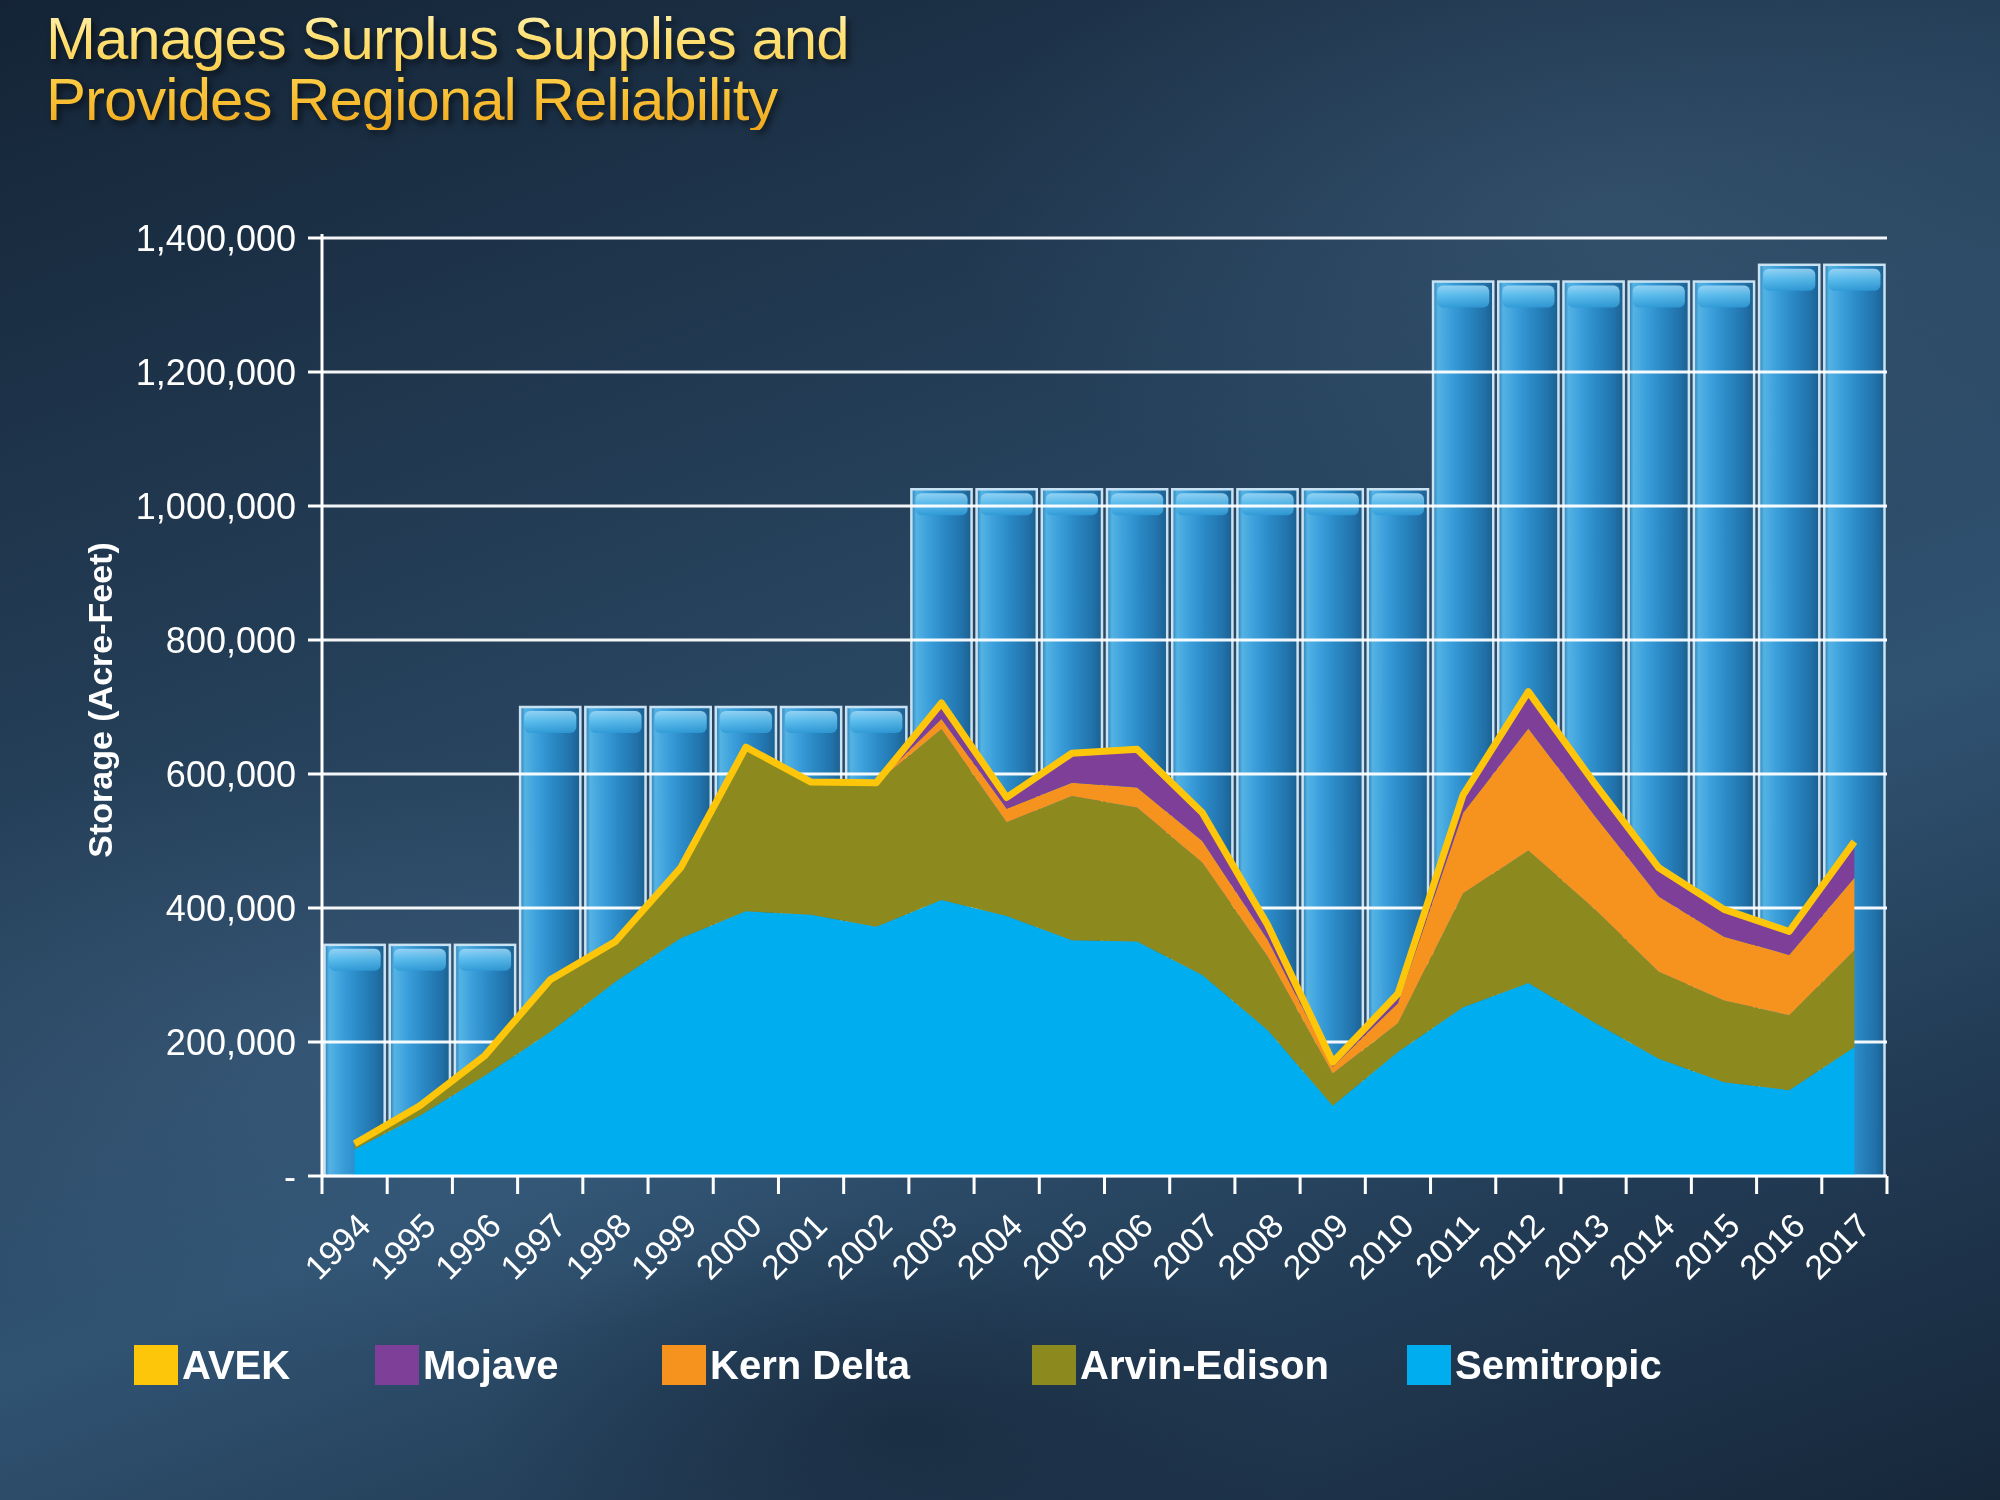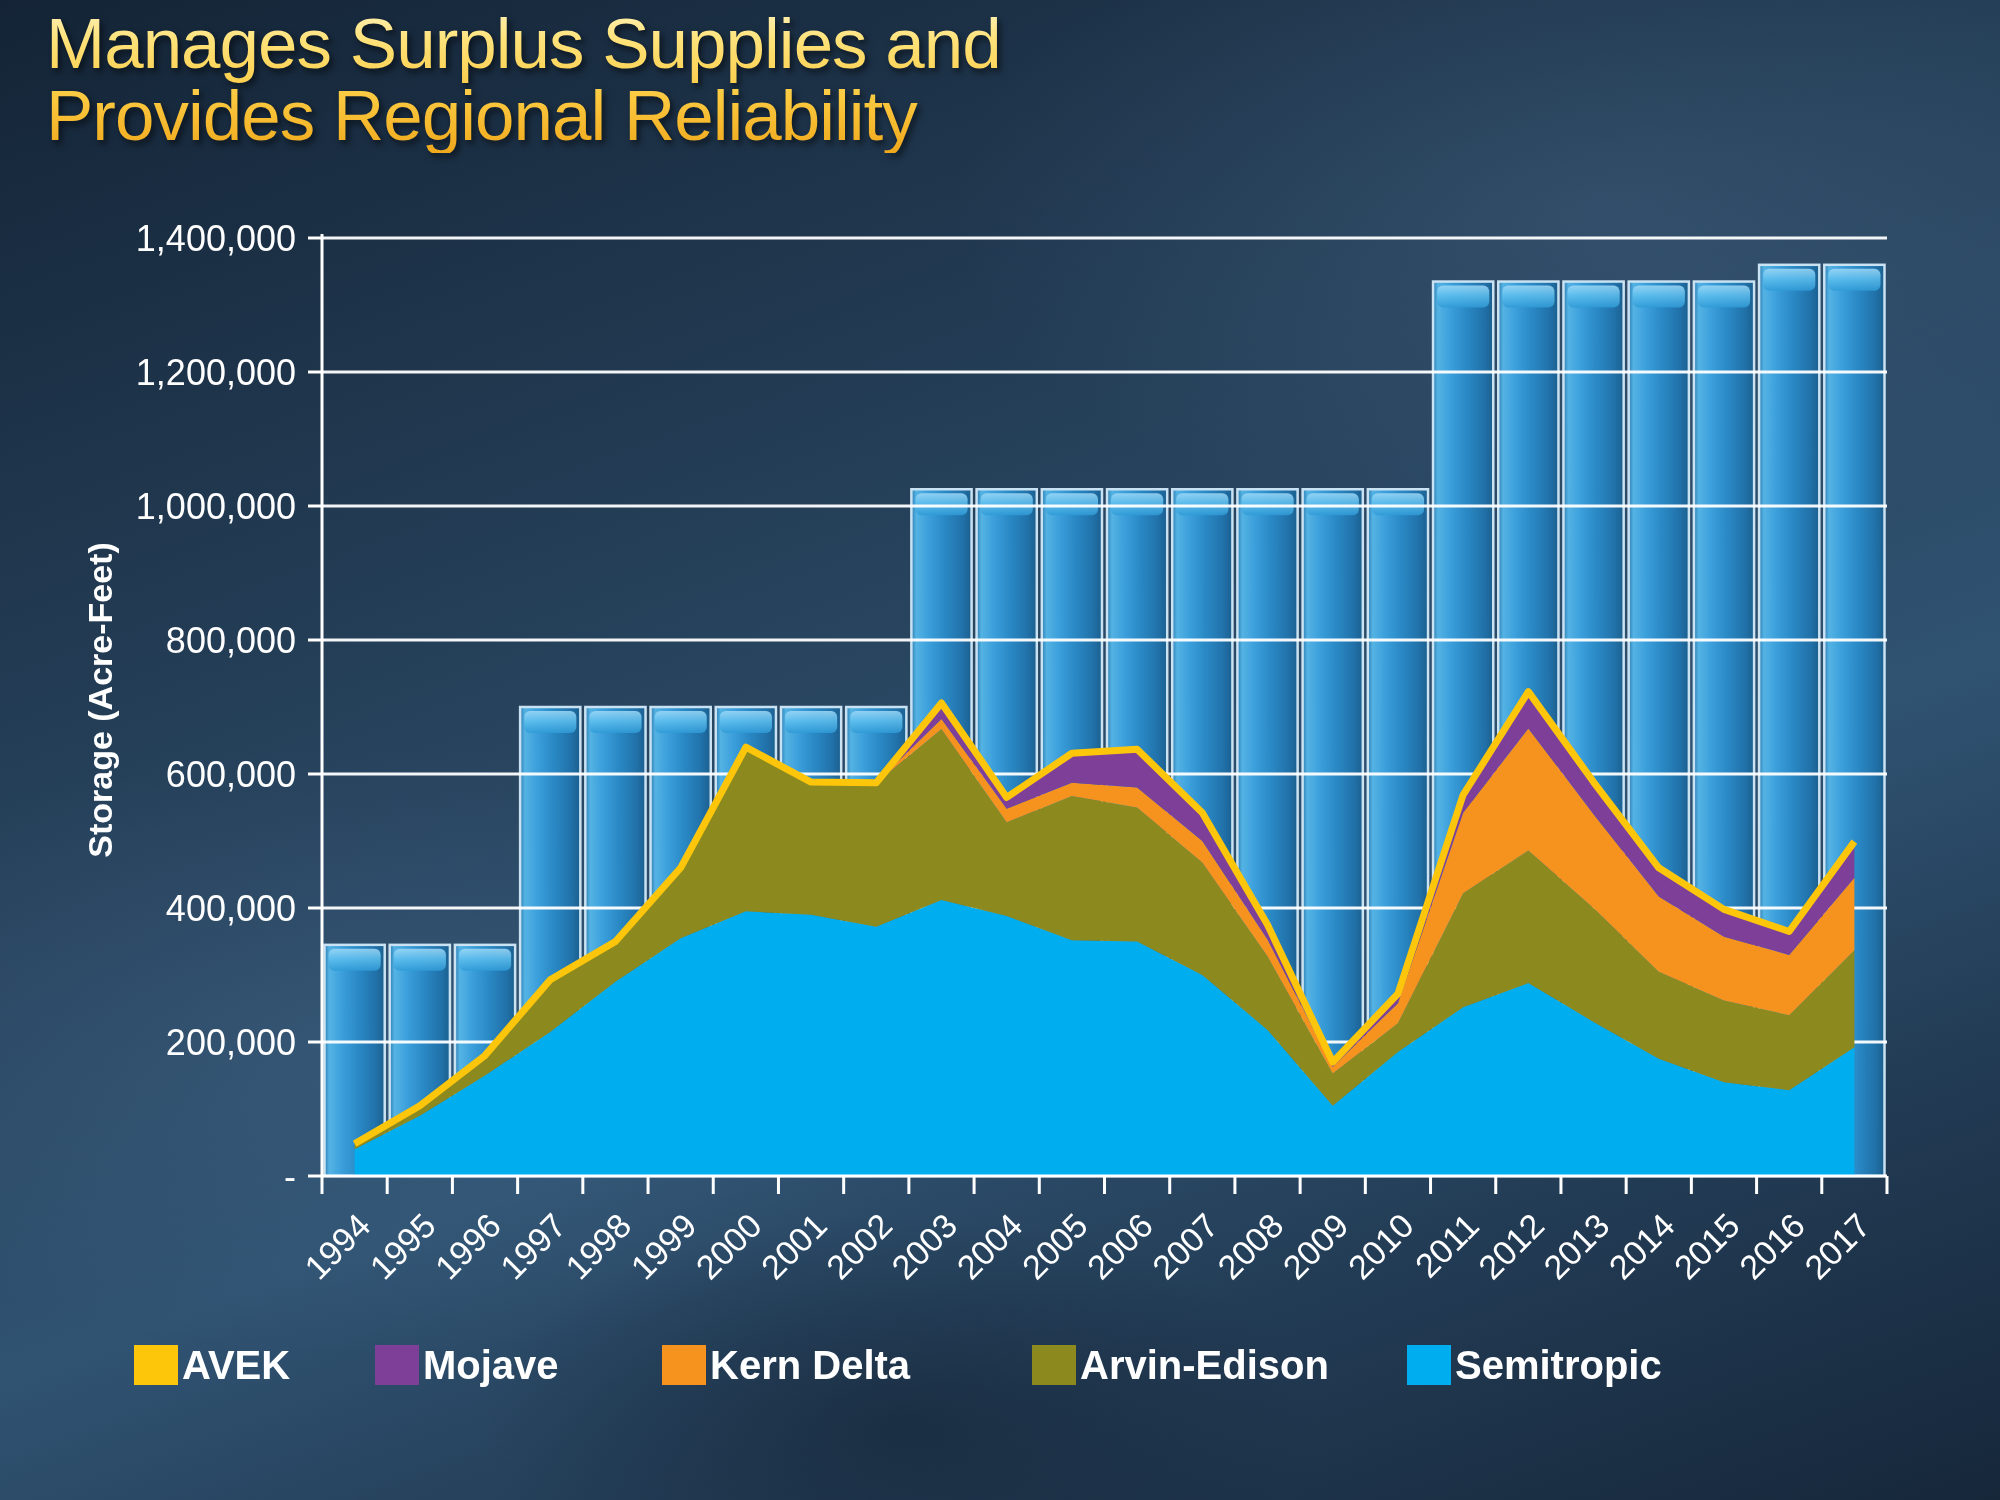--- a/index.html
+++ b/index.html
@@ -19,21 +19,21 @@
     background:
       radial-gradient(ellipse 1000px 520px at 80% 14%, rgba(120,160,200,.16), rgba(0,0,0,0) 65%),
       radial-gradient(ellipse 900px 450px at 18% 70%, rgba(110,150,195,.14), rgba(0,0,0,0) 68%),
       radial-gradient(ellipse 600px 300px at 45% 95%, rgba(20,35,52,.55), rgba(0,0,0,0) 70%);
     pointer-events:none;
   }
 
   
   #title{
     position:absolute;left:46px;top:8px;width:1500px;
-    font-size:71px;line-height:1.02;font-weight:400;
+    font-size:60px;line-height:1.02;font-weight:400;
     letter-spacing:-1px;
     background:linear-gradient(180deg,#fff2b8 0%,#ffe279 22%,#fbc93f 62%,#f0a81c 100%);
     -webkit-background-clip:text;background-clip:text;
     color:transparent;-webkit-text-fill-color:transparent;
     filter:drop-shadow(3px 4px 3px rgba(0,0,0,.55));
     white-space:pre-line;
   }
 
   
   #chart{position:absolute;left:0;top:0;width:2000px;height:1500px;}

